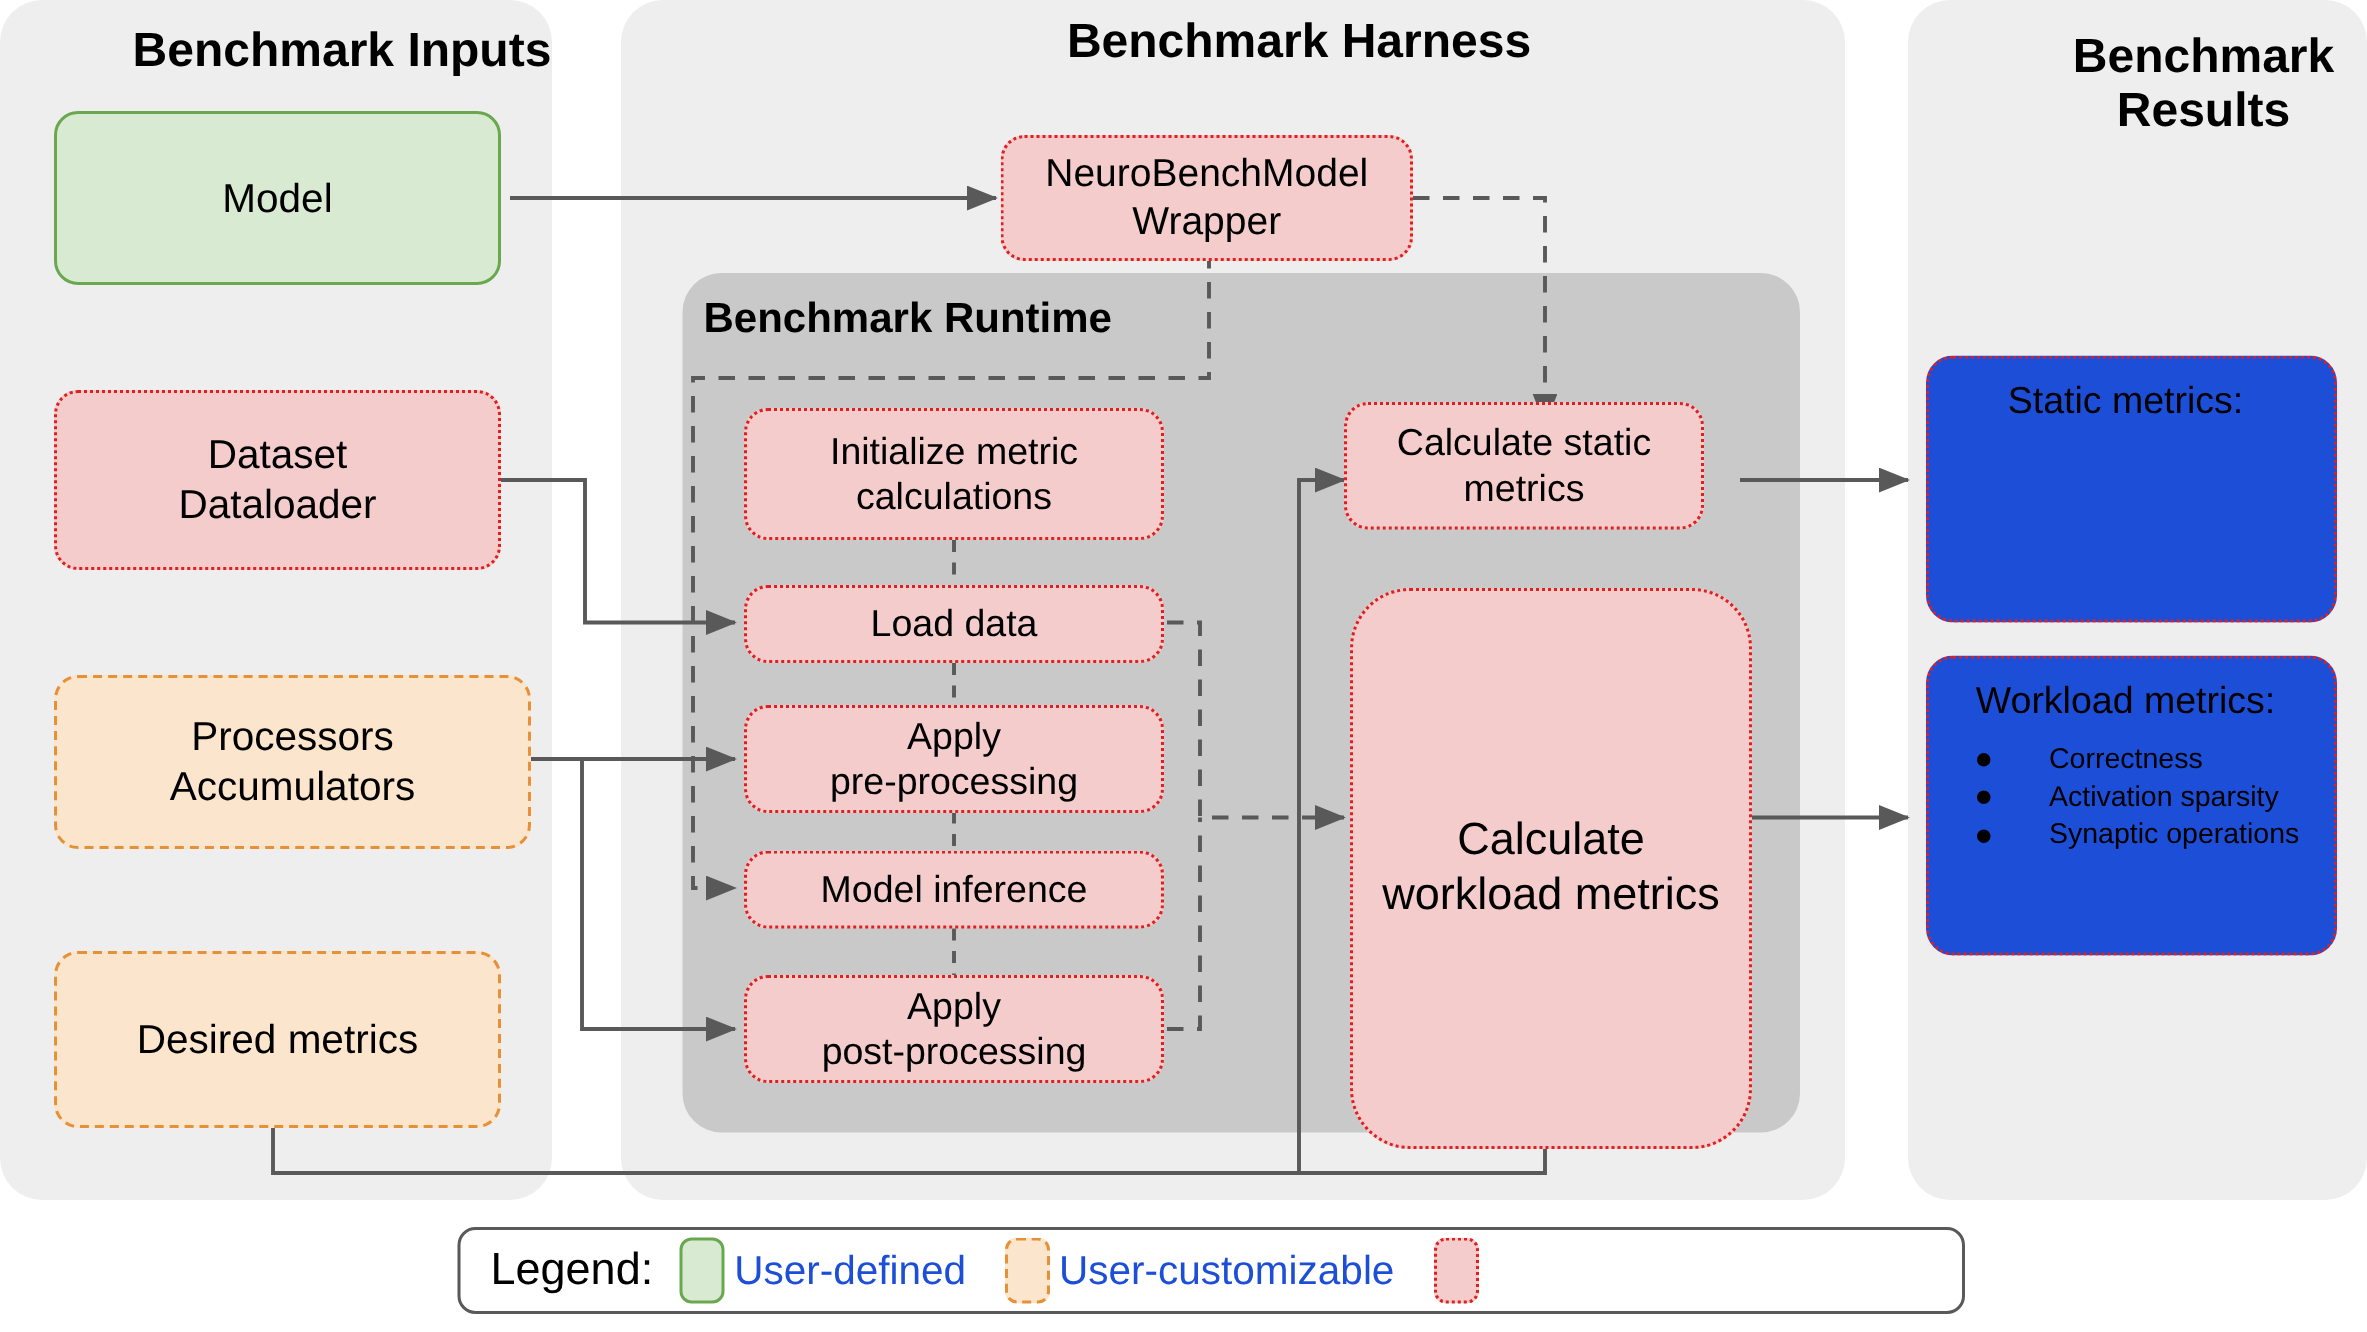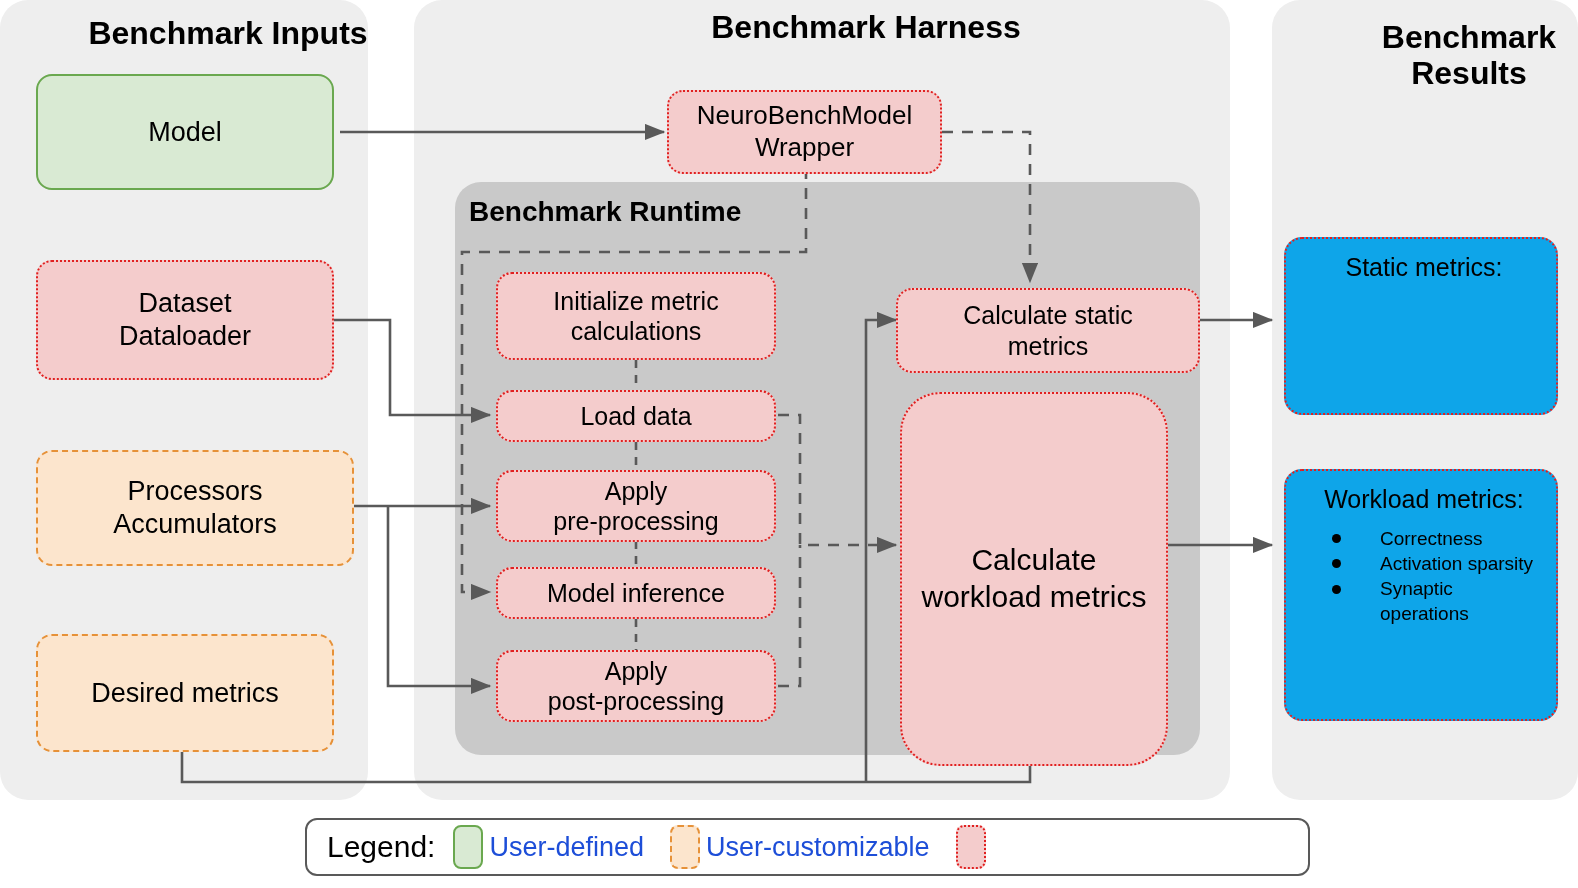--- a/index.html
+++ b/index.html
@@ -61,23 +61,23 @@
   }
   .node.bench-defined {
     background: #f4cccc;
     border: 2.5px dotted #e02020;
   }
 
   
   .metric-box {
     position: absolute;
     border-radius: 18px;
-    background: #0ea5e9;
+    background: #1d4ed8;
     border: 2.5px dotted #e02020;
-    padding: 14px 10px 10px 16px;
+    padding: 14px 10px 10px 2px;
   }
   .metric-title {
     text-align: center;
     color: #000;
     margin-bottom: 12px;
   }
   .metric-list { list-style: none; padding-left: 30px; }
   .metric-list li {
     position: relative;
     color: #000;
@@ -211,31 +211,31 @@
   <div class="node bench-defined" style="left:496px; top:390px; width:280px; height:52px; font-size:25px;">Load data</div>
 
   <div class="node bench-defined" style="left:496px; top:470px; width:280px; height:72px; font-size:25px;">Apply
 pre-processing</div>
 
   <div class="node bench-defined" style="left:496px; top:567px; width:280px; height:52px; font-size:25px;">Model inference</div>
 
   <div class="node bench-defined" style="left:496px; top:650px; width:280px; height:72px; font-size:25px;">Apply
 post-processing</div>
 
-  <div class="node bench-defined" style="left:896px; top:288px; width:304px; height:85px; font-size:25px;">Calculate static
+  <div class="node bench-defined" style="left:896px; top:268px; width:240px; height:85px; font-size:25px;">Calculate static
 metrics</div>
 
   <div class="node bench-defined" style="left:900px; top:392px; width:268px; height:374px; font-size:30px; border-radius:40px;">Calculate
 workload metrics</div>
 
   <div class="metric-box" style="left:1284px; top:237px; width:274px; height:178px;">
     <div class="metric-title" style="font-size:25px;">Static metrics:</div>
   </div>
 
-  <div class="metric-box" style="left:1284px; top:469px; width:274px; height:252px;">
+  <div class="metric-box" style="left:1284px; top:437px; width:274px; height:200px;">
     <div class="metric-title" style="font-size:25px;">Workload metrics:</div>
     <ul class="metric-list">
       <li style="font-size:19px;">Correctness</li>
       <li style="font-size:19px;">Activation sparsity</li>
       <li style="font-size:19px;">Synaptic operations</li>
     </ul>
   </div>
 
   <div class="legend" style="left:305px; top:818px; width:1005px; height:58px;">
     <div class="legend-label">Legend:</div>

